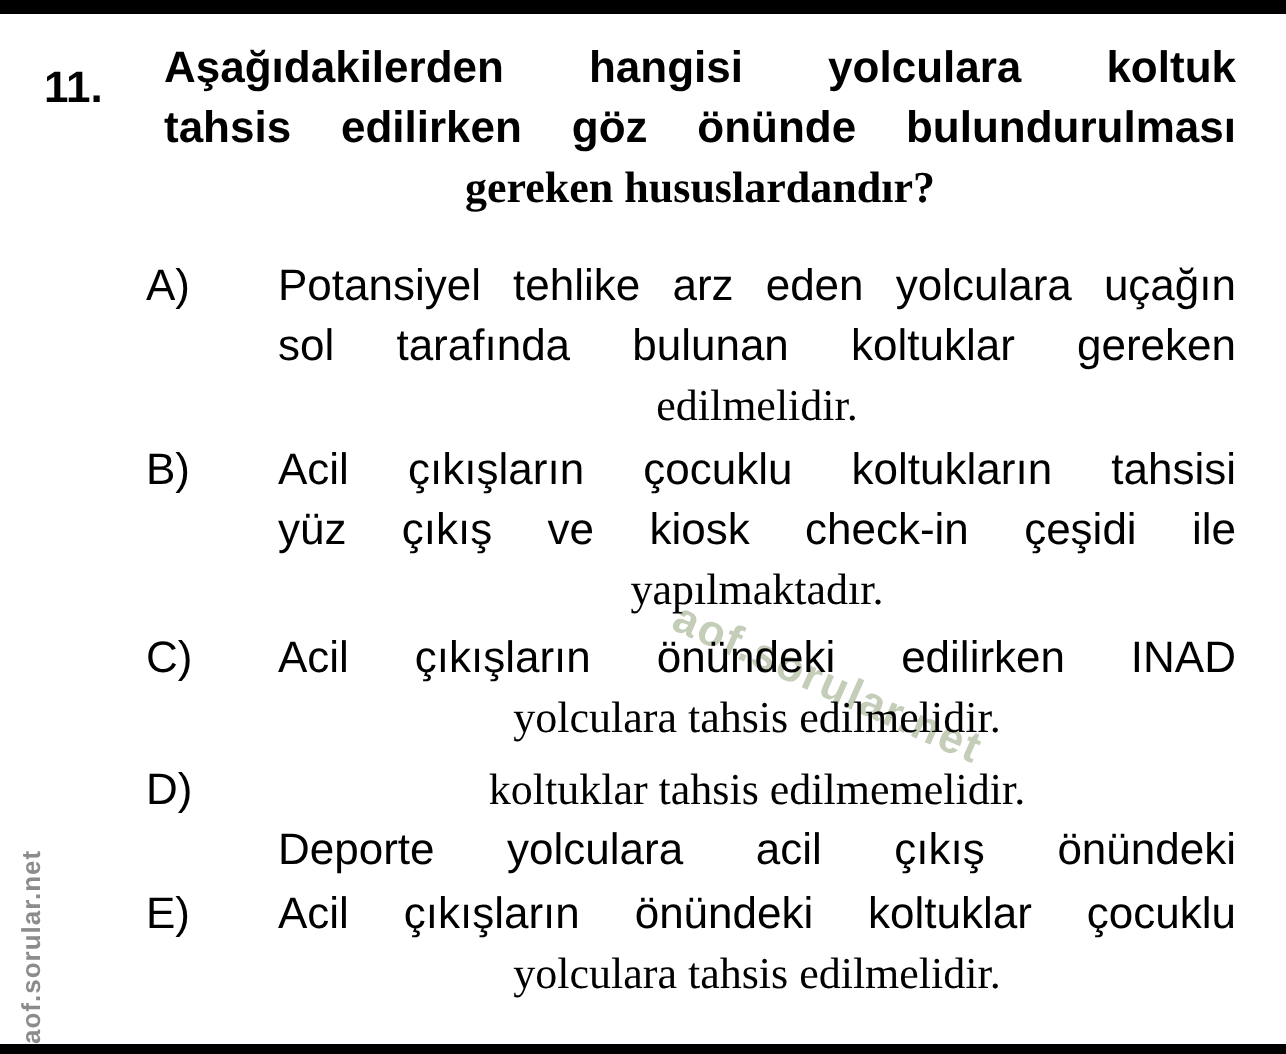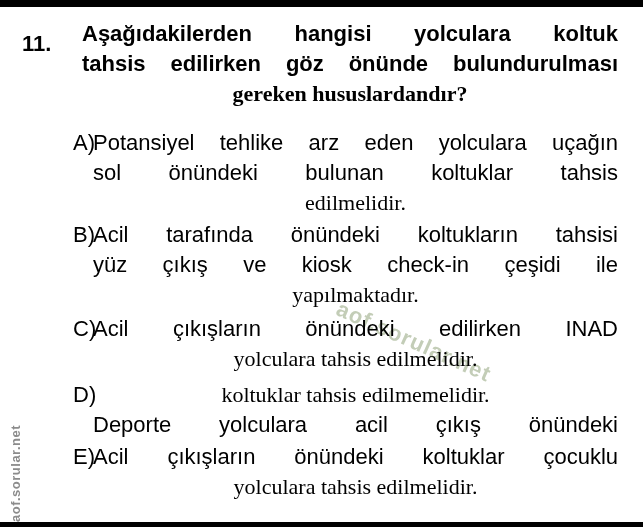--- a/index.html
+++ b/index.html
@@ -47,21 +47,21 @@
     list-style: none;
     margin: 0;
     padding: 0;
   }
   .opt { position: relative; }
   .opt:nth-child(1) { margin-bottom: 2px; }
   .opt:nth-child(2) { margin-bottom: 4px; }
   .opt:nth-child(3) { margin-bottom: 6px; }
   .opt:nth-child(4) { margin-bottom: 2px; }
   .opt .letter { position: absolute; left: 0; top: 0; }
-  .opt .otext { margin-left: 20px; }
+  .opt .otext { margin-left: 66px; }
 
   
   .line.full {
     text-align: justify;
     text-align-last: justify;
     -moz-text-align-last: justify;
   }
   .line.last { text-align: center; font-family: Liberation Serif, serif; }
 
   
@@ -111,29 +111,29 @@
       <div class="line last">gereken hususlardandır?</div>
     </div>
   </div>
 
   <ol class="options">
 
     <li class="opt">
       <span class="letter">A)</span>
       <div class="otext">
         <div class="line full">Potansiyel tehlike arz eden yolculara uçağın</div>
-        <div class="line full">sol önündeki bulunan koltuklar tahsis</div>
+        <div class="line full">sol tarafında bulunan koltuklar gereken</div>
         <div class="line last">edilmelidir.</div>
       </div>
     </li>
 
     <li class="opt">
       <span class="letter">B)</span>
       <div class="otext">
-        <div class="line full">Acil tarafında önündeki koltukların tahsisi</div>
+        <div class="line full">Acil çıkışların çocuklu koltukların tahsisi</div>
         <div class="line full">yüz çıkış ve kiosk check-in çeşidi ile</div>
         <div class="line last">yapılmaktadır.</div>
       </div>
     </li>
 
     <li class="opt">
       <span class="letter">C)</span>
       <div class="otext">
         <div class="line full">Acil çıkışların önündeki edilirken INAD</div>
         <div class="line last">yolculara tahsis edilmelidir.</div>

